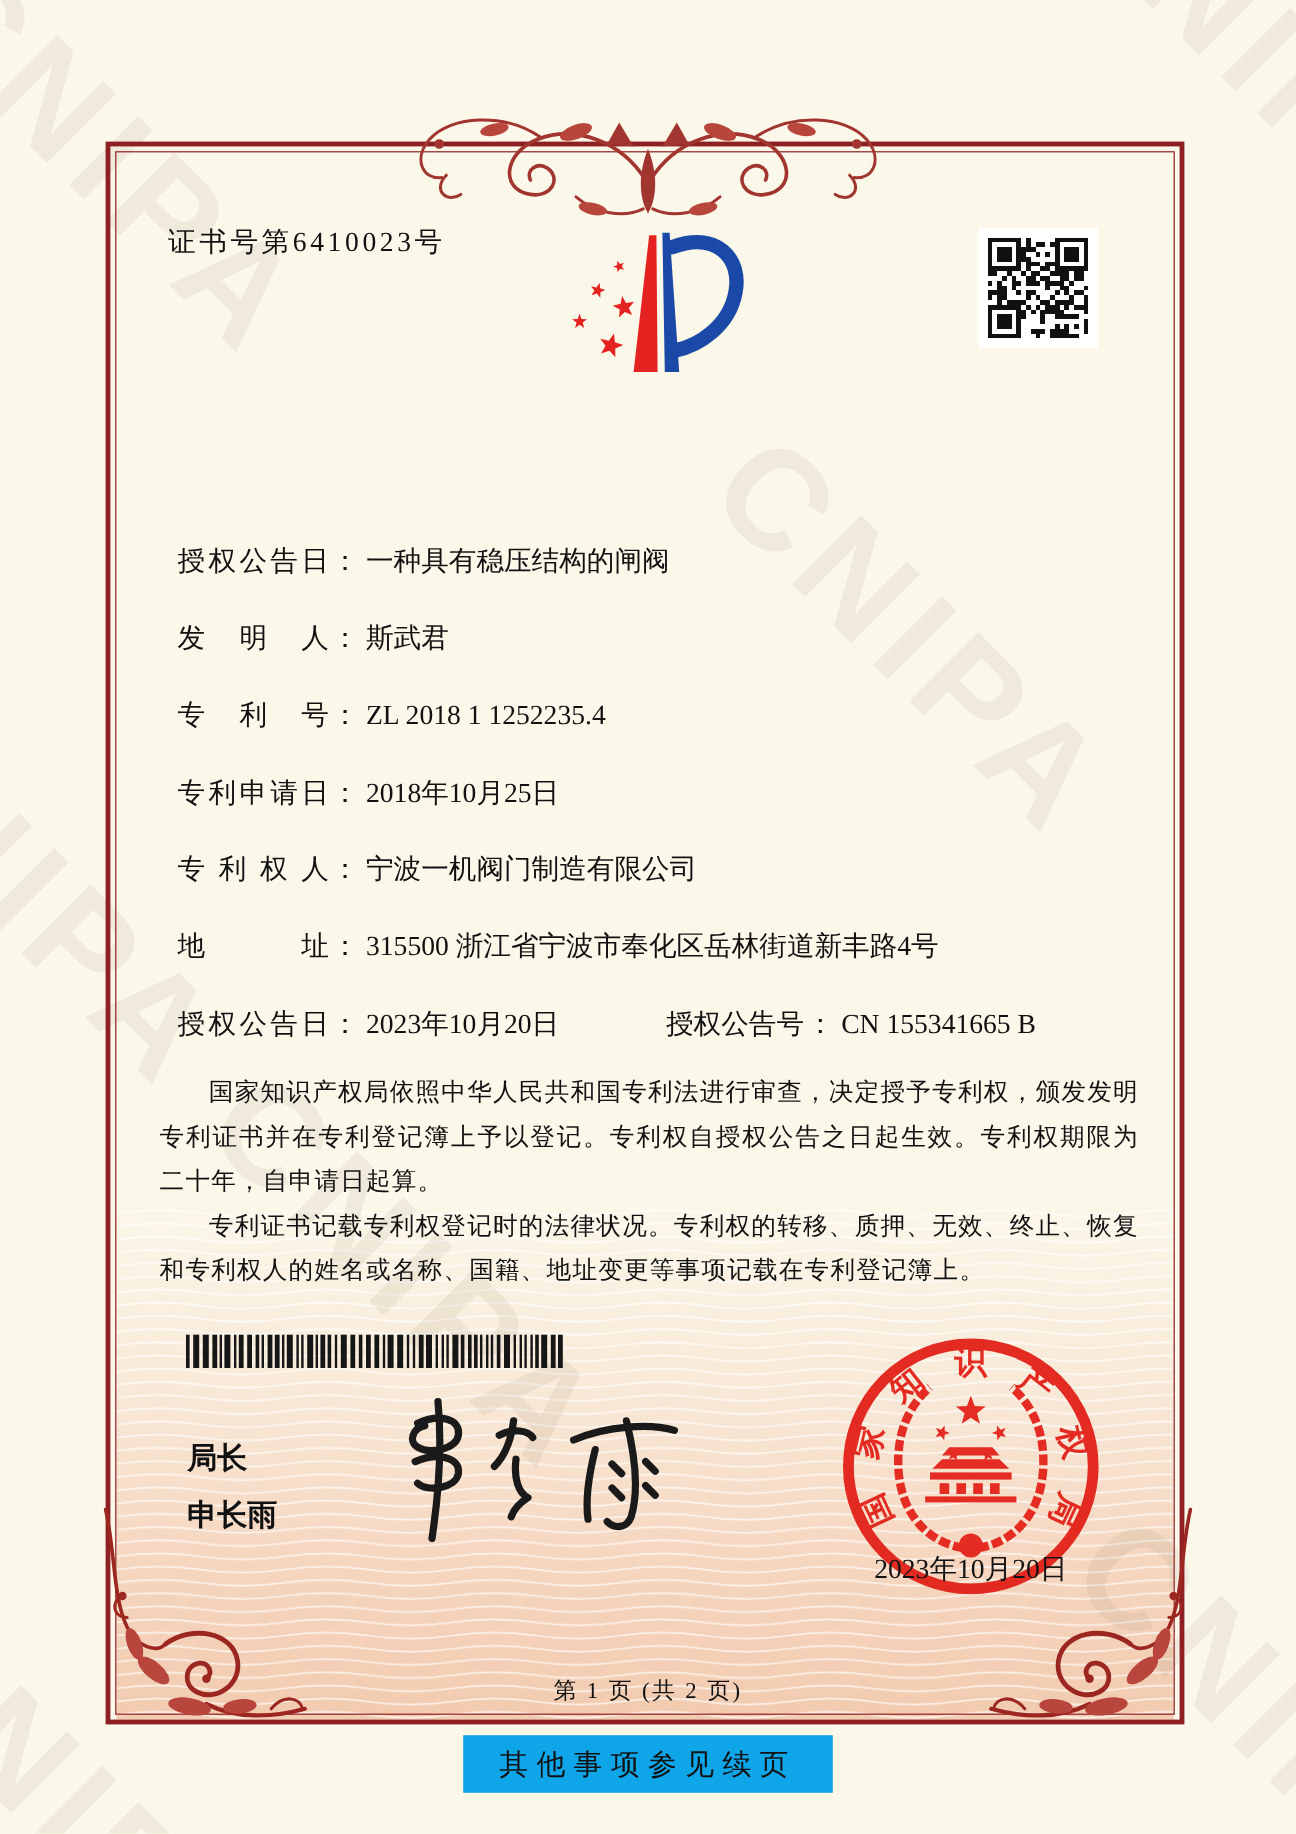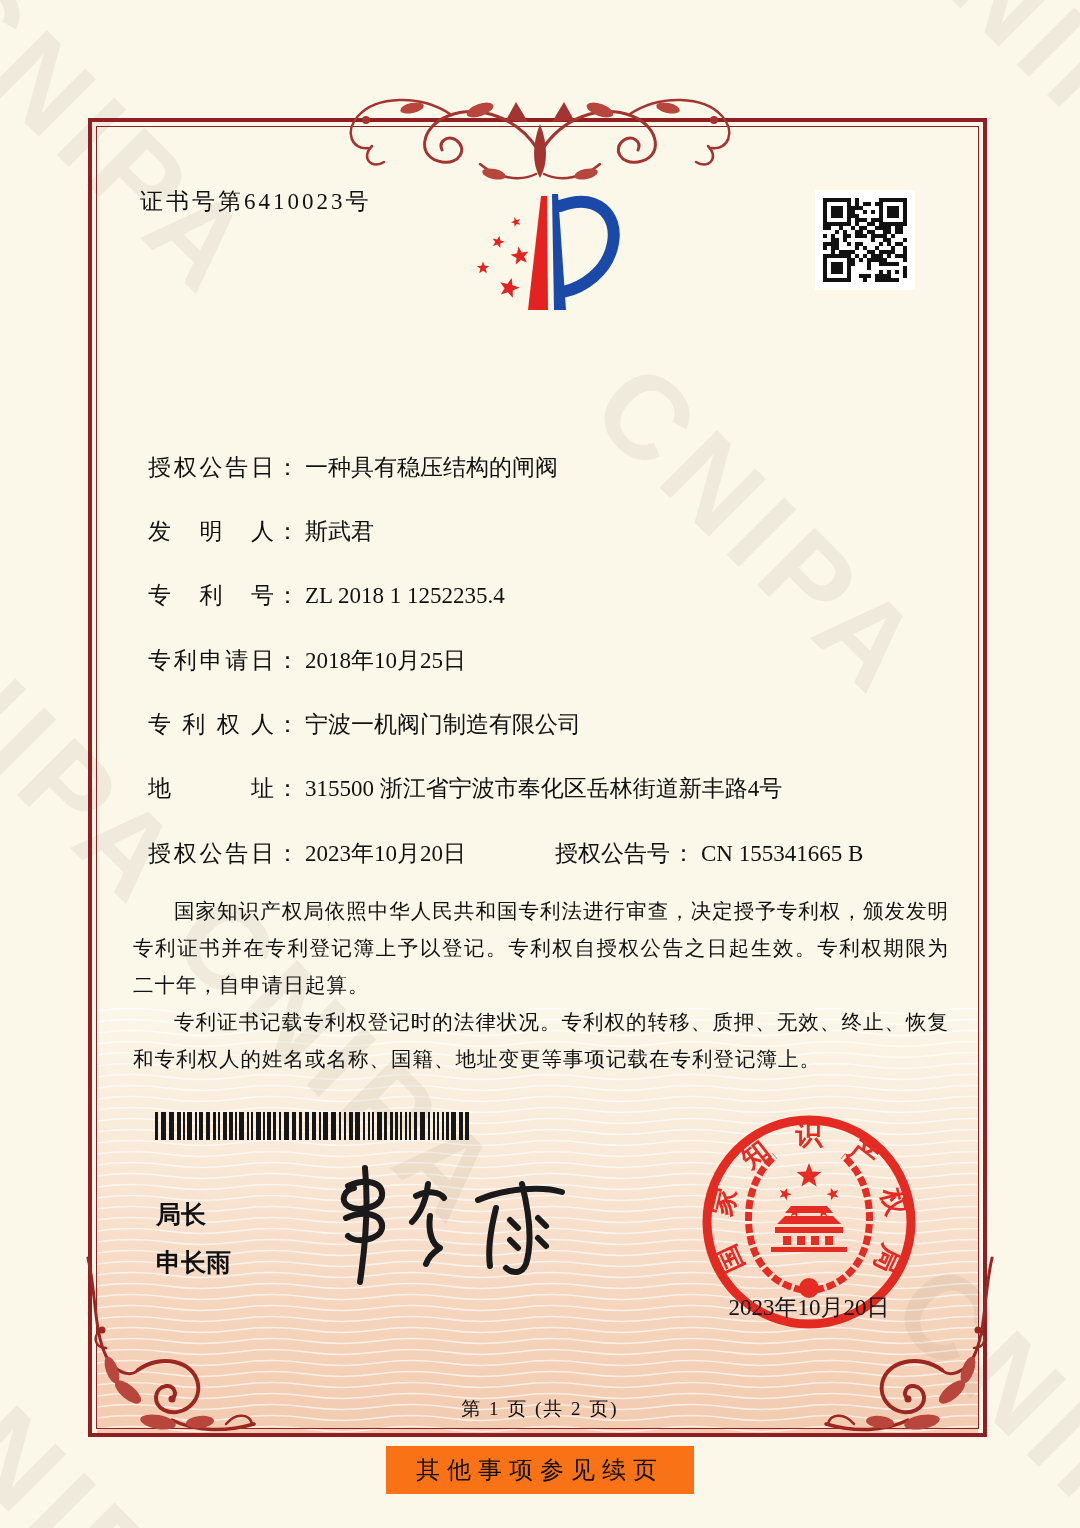--- a/index.html
+++ b/index.html
@@ -32,21 +32,21 @@
   .sig-title{position:absolute;left:156px;top:1198px;font-family:"Liberation Sans","DejaVu Sans",sans-serif;
              font-weight:600;font-size:25px;z-index:5;text-align:right;}
   .sig-name{position:absolute;left:156px;top:1246px;font-family:"Liberation Sans","DejaVu Sans",sans-serif;
             font-weight:600;font-size:25px;z-index:5;}
   .sig{position:absolute;left:310px;top:1156px;z-index:5;}
   .seal{position:absolute;left:699px;top:1112px;z-index:5;opacity:0.95;}
   .seal-date{position:absolute;left:699px;top:1292px;width:220px;text-align:center;font-size:23px;
              color:#141414;z-index:6;}
   .page-info{position:absolute;left:0;top:1396px;width:1080px;text-align:center;font-size:19px;
              letter-spacing:2px;z-index:4;}
-  .note-box{position:absolute;left:50%;top:1446px;transform:translateX(-50%);background:#f97316;
+  .note-box{position:absolute;left:50%;top:1446px;transform:translateX(-50%);background:#0ea5e9;
             padding:8px 30px;z-index:4;}
   .note-text{font-size:24px;letter-spacing:7px;white-space:nowrap;}
 </style>
 </head>
 <body>
 
 <div class="page">
 
   <div class="grad"></div>
   <svg class="waves" width="881" height="428">

